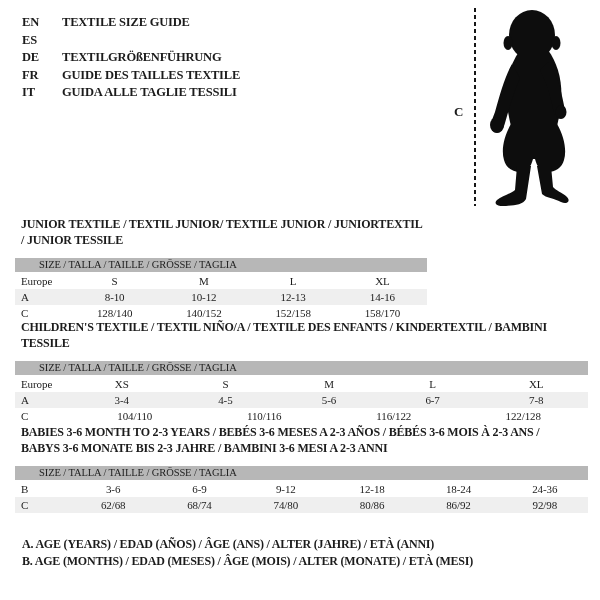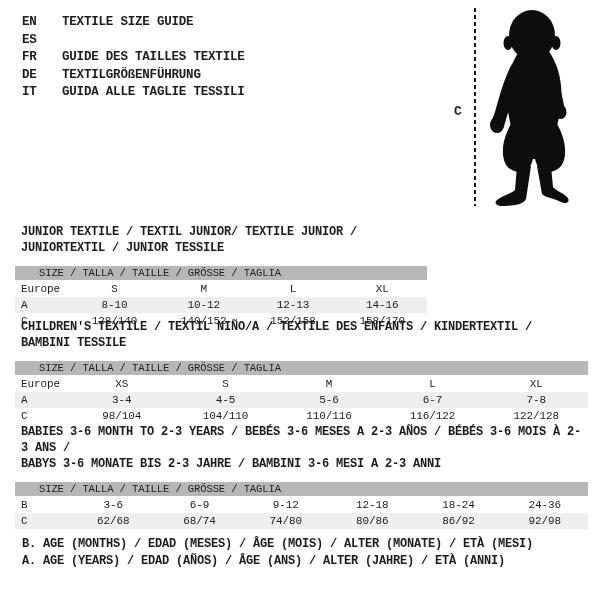--- a/index.html
+++ b/index.html
@@ -7,38 +7,38 @@
     --stripe:#efefef;
     --ink:#1c1c1c;
   }
   *{margin:0;padding:0;box-sizing:border-box;}
   html,body{background:#fff;}
   .page{
     position:relative;
     width:600px;height:600px;
     background:#fff;
     overflow:hidden;
-    font-family:Liberation Mono, monospace;
+    font-family:Liberation Serif, serif;
     color:var(--ink);
   }
   
   .lang-list{position:absolute;top:14px;left:22px;}
   .lang-row{display:flex;font-weight:bold;font-size:12.5px;line-height:17.5px;letter-spacing:-0.2px;}
   .lang-code{width:40px;flex:0 0 40px;}
   
   .figure{position:absolute;top:0;left:440px;width:160px;height:215px;}
   .dash-line{
     position:absolute;left:34px;top:8px;width:2px;height:198px;
     background:repeating-linear-gradient(to bottom,#161616 0 4px,transparent 4px 7px);
   }
   .figure-label{position:absolute;left:14px;top:104px;font-weight:bold;font-size:13px;}
   .baby{position:absolute;left:42px;top:6px;width:104px;height:200px;}
   
   .table-section{position:absolute;left:15px;}
-  .t0{top:224px;width:412px;}
+  .t0{top:216px;width:412px;}
   .t1{top:319px;width:573px;}
   .t2{top:424px;width:573px;}
   .table-title{font-size:12px;font-weight:bold;letter-spacing:-0.2px;margin-left:6px;margin-bottom:10px;line-height:16px;}
   .size-bar{
     height:14px;background:var(--bar);
     font-size:10.5px;line-height:14px;padding-left:24px;
     color:#222;letter-spacing:-0.1px;
     margin-bottom:1px;
   }
   .trow{display:flex;height:16px;font-size:11px;line-height:16px;letter-spacing:-0.1px;}
@@ -56,26 +56,26 @@
 
   <div class="lang-list" id="lang-list">
       <div class="lang-row">
         <span class="lang-code">EN</span>
         <span class="lang-text">TEXTILE SIZE GUIDE</span>
       </div>
       <div class="lang-row">
         <span class="lang-code">ES</span>
       </div>
       <div class="lang-row">
+        <span class="lang-code">DE</span>
+        <span class="lang-text">TEXTILGRÖßENFÜHRUNG</span>
+      </div>
+      <div class="lang-row">
         <span class="lang-code">FR</span>
         <span class="lang-text">GUIDE DES TAILLES TEXTILE</span>
-      </div>
-      <div class="lang-row">
-        <span class="lang-code">DE</span>
-        <span class="lang-text">TEXTILGRÖßENFÜHRUNG</span>
       </div>
       <div class="lang-row">
         <span class="lang-code">IT</span>
         <span class="lang-text">GUIDA ALLE TAGLIE TESSILI</span>
       </div>
     </div>
 
   <div class="figure">
     <div class="dash-line"></div>
     <div class="figure-label">C</div>
@@ -148,21 +148,20 @@
         <div class="trow shaded">
           <div class="tlabel">A</div>
           <div class="tcell">3-4</div>
           <div class="tcell">4-5</div>
           <div class="tcell">5-6</div>
           <div class="tcell">6-7</div>
           <div class="tcell">7-8</div>
         </div>
         <div class="trow">
           <div class="tlabel">C</div>
-          <div class="tcell">98/104</div>
           <div class="tcell">104/110</div>
           <div class="tcell">110/116</div>
           <div class="tcell">116/122</div>
           <div class="tcell">122/128</div>
         </div>
       </div>
       <div class="table-section t2">
         <div class="table-title">
           <div>BABIES 3-6 MONTH TO 2-3 YEARS / BEBÉS 3-6 MESES A 2-3 AÑOS / BÉBÉS 3-6 MOIS À 2-3 ANS /</div>
           <div>BABYS 3-6 MONATE BIS 2-3 JAHRE / BAMBINI 3-6 MESI A 2-3 ANNI</div>
@@ -183,17 +182,17 @@
           <div class="tcell">68/74</div>
           <div class="tcell">74/80</div>
           <div class="tcell">80/86</div>
           <div class="tcell">86/92</div>
           <div class="tcell">92/98</div>
         </div>
       </div>
     </div>
 
   <div class="notes" id="notes">
+      <div class="note-line">A. AGE (YEARS) / EDAD (AÑOS) / ÂGE (ANS) / ALTER (JAHRE) / ETÀ (ANNI)</div>
       <div class="note-line">B. AGE (MONTHS) / EDAD (MESES) / ÂGE (MOIS) / ALTER (MONATE) / ETÀ (MESI)</div>
-      <div class="note-line">A. AGE (YEARS) / EDAD (AÑOS) / ÂGE (ANS) / ALTER (JAHRE) / ETÀ (ANNI)</div>
     </div>
 
 </div>
 
 </body></html>

